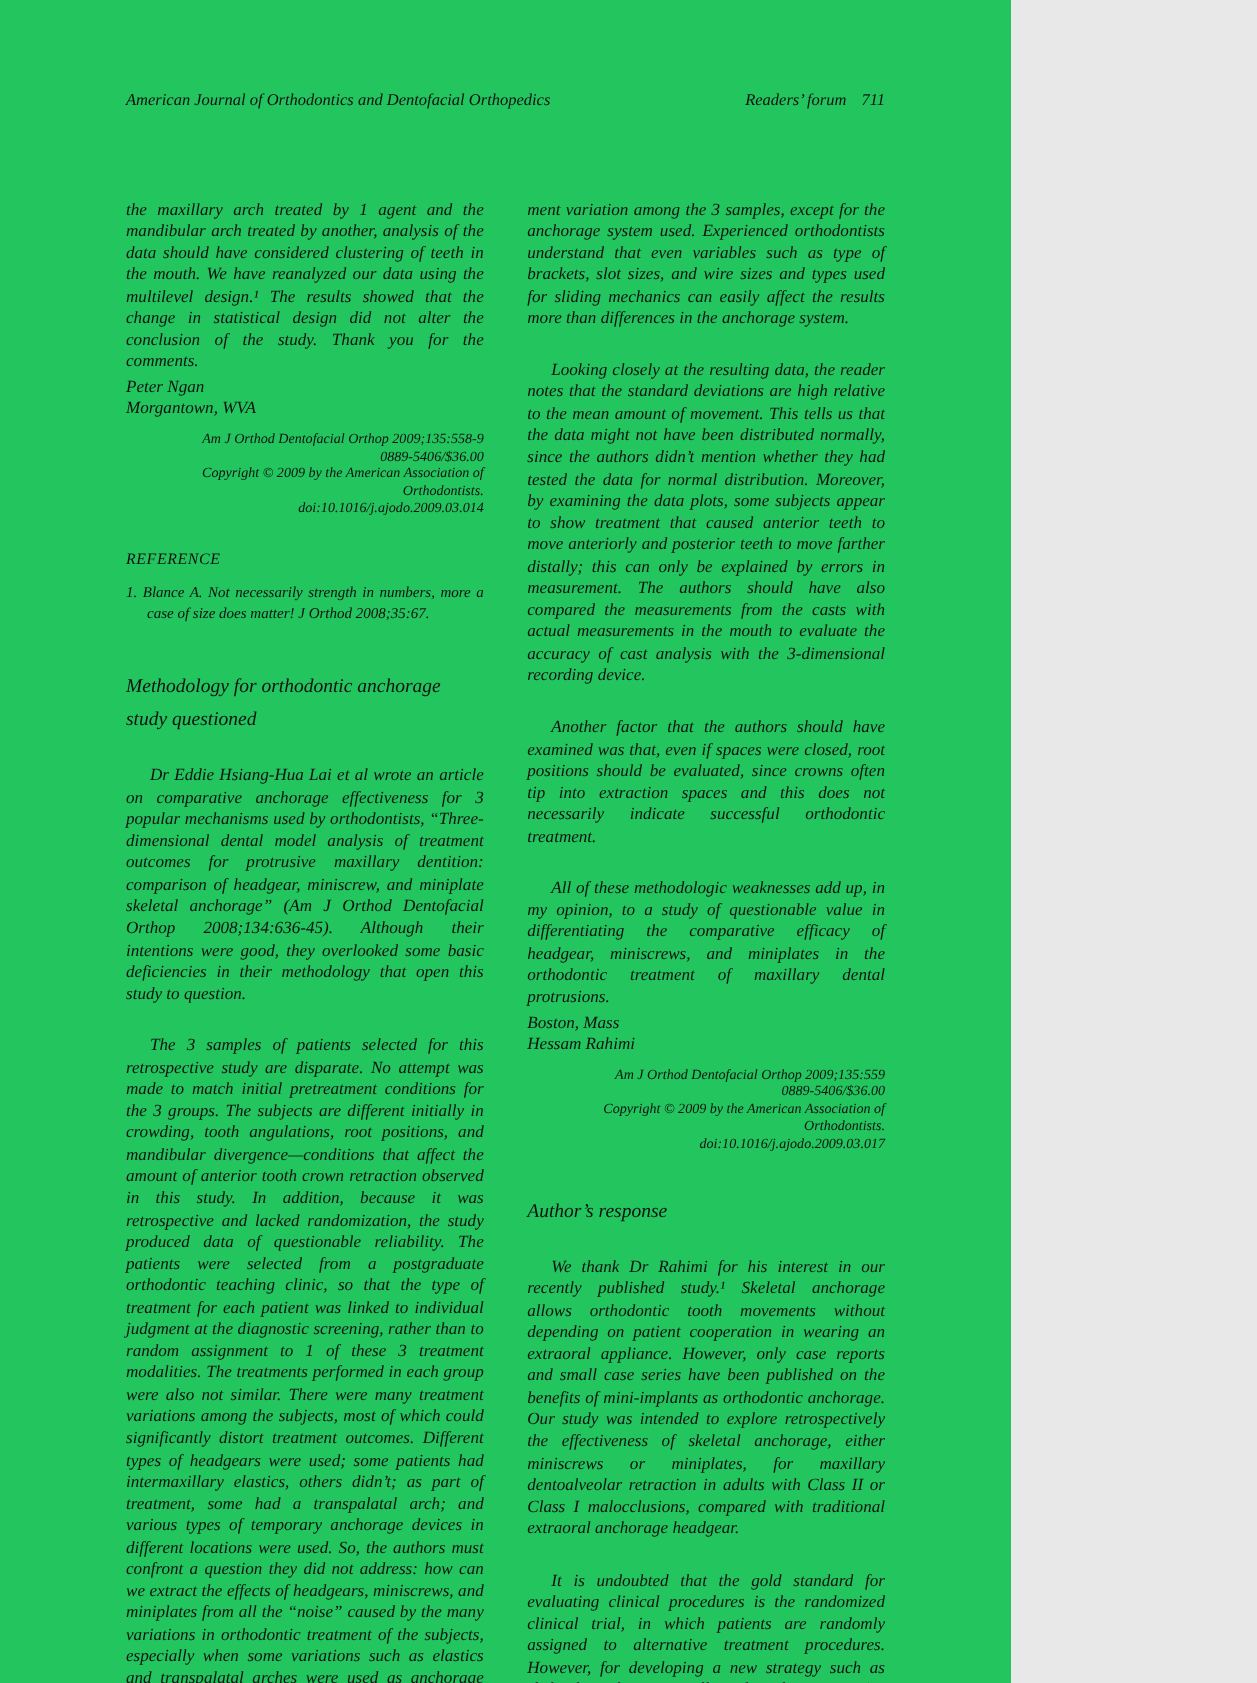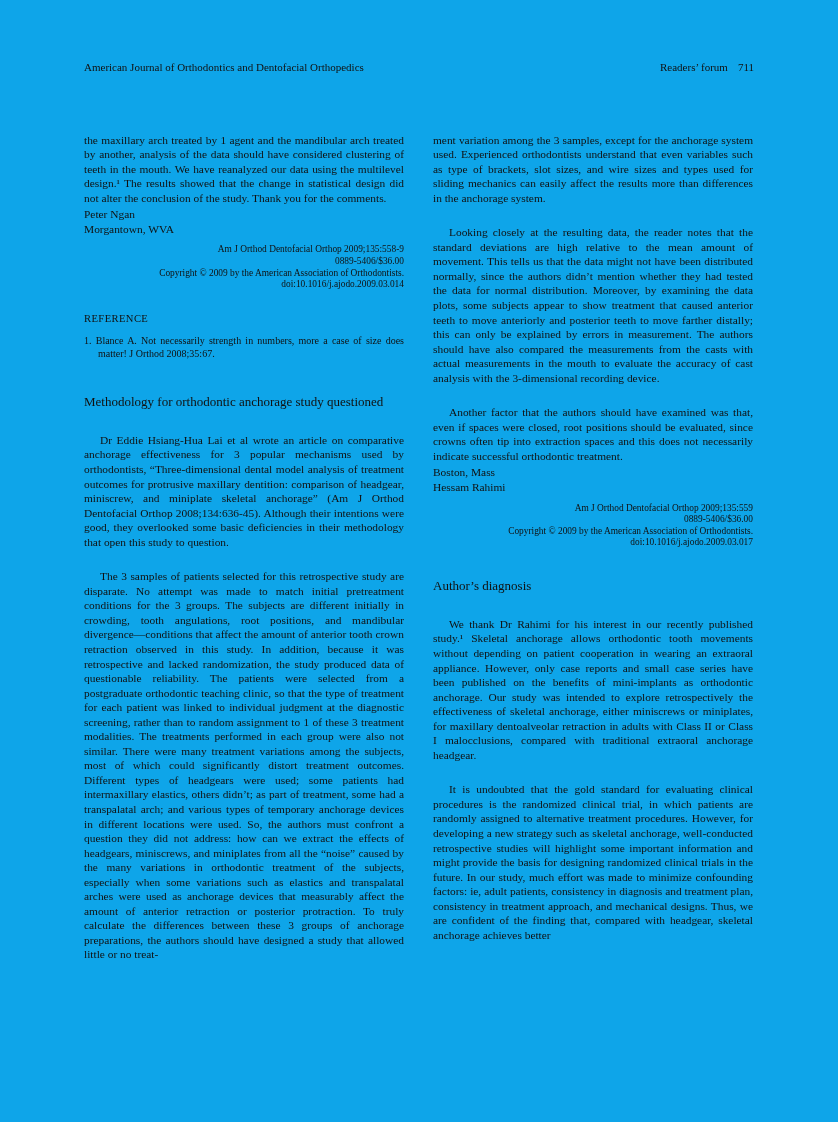--- a/index.html
+++ b/index.html
@@ -3,24 +3,25 @@
 <meta charset="utf-8">
 <style>
   * { margin:0; padding:0; box-sizing:border-box; }
   html, body { background:#e8e8e8; }
   body {
     width:838px; height:1122px;
     font-family:"Liberation Serif", serif;
     color:#111;
   }
   .page {
-    width:838px; height:1122px;
-    background:#0ea5e9;
+    width:674px; height:1122px;
+    background:#22c55e;
     padding:60px 84px 40px 84px;
     overflow:hidden;
+    font-style:italic;
   }
   .page-header {
     display:flex; justify-content:space-between; align-items:flex-start;
     font-size:11px; line-height:14.5px;
     margin-bottom:38px;
   }
   .header-right { white-space:nowrap; }
   .header-right .pgnum { margin-left:10px; }
   .columns { display:flex; gap:29px; }
   .col { width:320px; }
@@ -96,33 +97,34 @@
       <h1 class="section-title first-title">Methodology for orthodontic anchorage study questioned</h1>
 
       <p class="body indent">Dr Eddie Hsiang-Hua Lai et al wrote an article on comparative anchorage effectiveness for 3 popular mechanisms used by orthodontists, “Three-dimensional dental model analysis of treatment outcomes for protrusive maxillary dentition: comparison of headgear, miniscrew, and miniplate skeletal anchorage” (Am J Orthod Dentofacial Orthop 2008;134:636-45). Although their intentions were good, they overlooked some basic deficiencies in their methodology that open this study to question.</p>
       <p class="body indent">The 3 samples of patients selected for this retrospective study are disparate. No attempt was made to match initial pretreatment conditions for the 3 groups. The subjects are different initially in crowding, tooth angulations, root positions, and mandibular divergence—conditions that affect the amount of anterior tooth crown retraction observed in this study. In addition, because it was retrospective and lacked randomization, the study produced data of questionable reliability. The patients were selected from a postgraduate orthodontic teaching clinic, so that the type of treatment for each patient was linked to individual judgment at the diagnostic screening, rather than to random assignment to 1 of these 3 treatment modalities. The treatments performed in each group were also not similar. There were many treatment variations among the subjects, most of which could significantly distort treatment outcomes. Different types of headgears were used; some patients had intermaxillary elastics, others didn’t; as part of treatment, some had a transpalatal arch; and various types of temporary anchorage devices in different locations were used. So, the authors must confront a question they did not address: how can we extract the effects of headgears, miniscrews, and miniplates from all the “noise” caused by the many variations in orthodontic treatment of the subjects, especially when some variations such as elastics and transpalatal arches were used as anchorage devices that measurably affect the amount of anterior retraction or posterior protraction. To truly calculate the differences between these 3 groups of anchorage preparations, the authors should have designed a study that allowed little or no treat-</p>
     </div>
 
     <div class="col">
       <p class="body">ment variation among the 3 samples, except for the anchorage system used. Experienced orthodontists understand that even variables such as type of brackets, slot sizes, and wire sizes and types used for sliding mechanics can easily affect the results more than differences in the anchorage system.</p>
       <p class="body indent">Looking closely at the resulting data, the reader notes that the standard deviations are high relative to the mean amount of movement. This tells us that the data might not have been distributed normally, since the authors didn’t mention whether they had tested the data for normal distribution. Moreover, by examining the data plots, some subjects appear to show treatment that caused anterior teeth to move anteriorly and posterior teeth to move farther distally; this can only be explained by errors in measurement. The authors should have also compared the measurements from the casts with actual measurements in the mouth to evaluate the accuracy of cast analysis with the 3-dimensional recording device.</p>
       <p class="body indent">Another factor that the authors should have examined was that, even if spaces were closed, root positions should be evaluated, since crowns often tip into extraction spaces and this does not necessarily indicate successful orthodontic treatment.</p>
+      <p class="body indent">All of these methodologic weaknesses add up, in my opinion, to a study of questionable value in differentiating the comparative efficacy of headgear, miniscrews, and miniplates in the orthodontic treatment of maxillary dental protrusions.</p>
 
       <div class="signature">
         <div>Boston, Mass</div>
         <div>Hessam Rahimi</div>
       </div>
 
       <div class="citation">
         <div>Am J Orthod Dentofacial Orthop 2009;135:559</div>
         <div>0889-5406/$36.00</div>
         <div>Copyright © 2009 by the American Association of Orthodontists.</div>
         <div>doi:10.1016/j.ajodo.2009.03.017</div>
       </div>
 
-      <h1 class="section-title">Author’s diagnosis</h1>
+      <h1 class="section-title">Author’s response</h1>
 
       <p class="body indent">We thank Dr Rahimi for his interest in our recently published study.¹ Skeletal anchorage allows orthodontic tooth movements without depending on patient cooperation in wearing an extraoral appliance. However, only case reports and small case series have been published on the benefits of mini-implants as orthodontic anchorage. Our study was intended to explore retrospectively the effectiveness of skeletal anchorage, either miniscrews or miniplates, for maxillary dentoalveolar retraction in adults with Class II or Class I malocclusions, compared with traditional extraoral anchorage headgear.</p>
       <p class="body indent">It is undoubted that the gold standard for evaluating clinical procedures is the randomized clinical trial, in which patients are randomly assigned to alternative treatment procedures. However, for developing a new strategy such as skeletal anchorage, well-conducted retrospective studies will highlight some important information and might provide the basis for designing randomized clinical trials in the future. In our study, much effort was made to minimize confounding factors: ie, adult patients, consistency in diagnosis and treatment plan, consistency in treatment approach, and mechanical designs. Thus, we are confident of the finding that, compared with headgear, skeletal anchorage achieves better</p>
     </div>
 
   </div>
 </div>
 
 </body></html>

